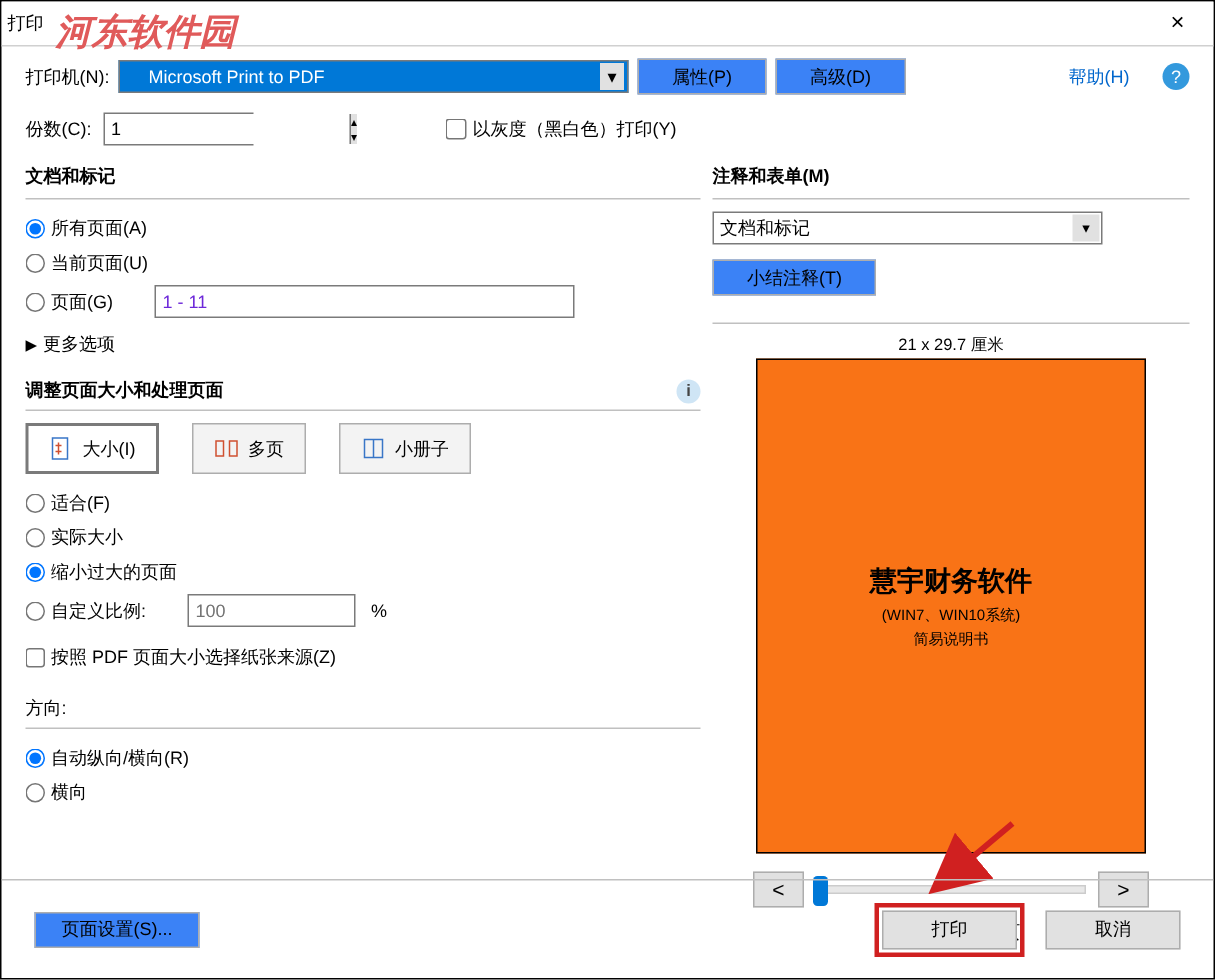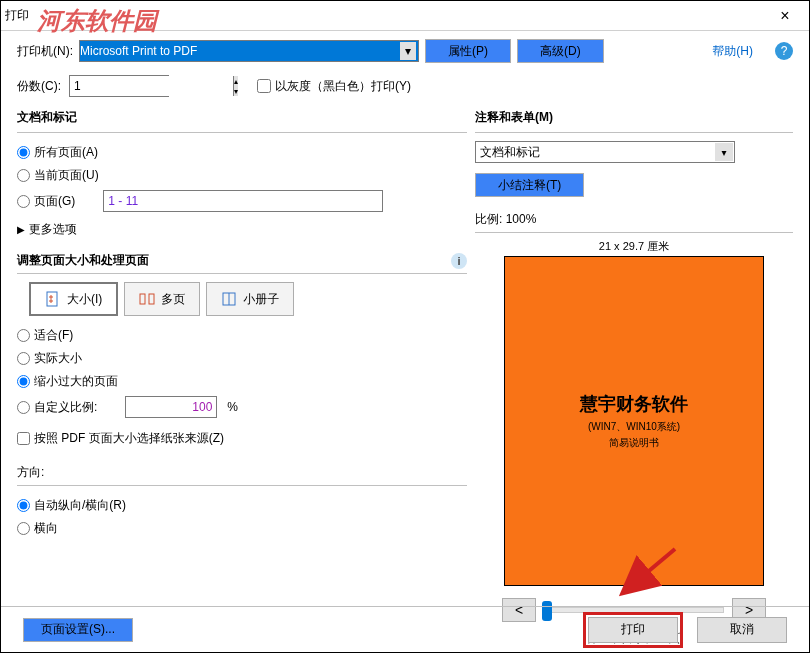--- a/index.html
+++ b/index.html
@@ -3,62 +3,62 @@
 <meta charset="utf-8">
 <style>
 * { box-sizing: border-box; margin: 0; padding: 0; font-family: "Microsoft YaHei", SimSun, sans-serif; font-size: 12px; }
 body { width: 810px; height: 653px; background: #fff; position: relative; border: 1px solid #000; }
 .titlebar { height: 30px; background: #fff; border-bottom: 1px solid #d0d0d0; display: flex; align-items: center; padding: 0 4px; }
 .titlebar .title { flex: 1; }
 .titlebar .close { width: 40px; height: 28px; display: flex; align-items: center; justify-content: center; font-size: 16px; cursor: pointer; }
 .logo-overlay { position: absolute; top: 4px; left: 36px; font-size: 24px; font-weight: bold; color: #e05a5a; font-style: italic; z-index: 2; }
 .row1 { display: flex; align-items: center; padding: 8px 16px; gap: 6px; }
 .label { white-space: nowrap; }
-.select-printer { flex: 0 0 340px; height: 22px; background: #0078d7; color: #fff; border: 1px solid #7a7a7a; padding: 0 0; display: flex; align-items: center; position: relative; }
+.select-printer { flex: 0 0 340px; height: 22px; background: #0078d7; color: #fff; border: 1px solid #7a7a7a; padding: 0 19px; display: flex; align-items: center; position: relative; }
 .select-printer .arrow { position: absolute; right: 2px; width: 16px; height: 18px; background: #e1e1e1; display: flex; align-items: center; justify-content: center; color: #000; }
 .btn { height: 24px; padding: 0 22px; background: #3b82f6; border: 1px solid #adadad; cursor: pointer; display: inline-flex; align-items: center; justify-content: center; white-space: nowrap; }
 .link { color: #0066cc; cursor: pointer; }
 .help-icon { width: 18px; height: 18px; border-radius: 50%; background: #3399dd; color: #fff; display: inline-flex; align-items: center; justify-content: center; font-size: 12px; cursor: pointer; }
 .row2 { display: flex; align-items: center; padding: 4px 16px; gap: 8px; }
 .spinbox { width: 100px; height: 22px; border: 1px solid #7a7a7a; display: flex; }
 .spinbox input { flex: 1; border: none; padding: 0 4px; outline: none; }
 .spinbox .spinbtns { width: 16px; display: flex; flex-direction: column; }
 .spinbox .spinbtns div { flex: 1; border-left: 1px solid #7a7a7a; display: flex; align-items: center; justify-content: center; font-size: 8px; background: #e1e1e1; cursor: pointer; }
-.chk { display: flex; align-items: center; gap: 4px; margin-left: 80px; }
+.chk { display: flex; align-items: center; gap: 4px; margin-left: 120px; }
 .chk input { width: 14px; height: 14px; cursor: pointer; }
 .cols { display: flex; padding: 8px 16px 0 16px; gap: 8px; }
 .leftcol { width: 450px; }
 .rightcol { flex: 1; }
 .group-title { font-weight: bold; margin-bottom: 6px; }
 .leftcol hr { margin: 4px 0 8px; border: none; border-top: 1px solid #c0c0c0; }
 .radio-row { display: flex; align-items: center; gap: 4px; padding: 3px 0; }
 .radio-row input[type=radio] { width: 13px; height: 13px; cursor: pointer; }
 .text-input { height: 22px; border: 1px solid #7a7a7a; padding: 0 4px; background: #fff; }
 .more { display: flex; align-items: center; gap: 4px; color: #000; padding: 6px 0; cursor: pointer; }
 .more .tri { font-size: 10px; }
 .section-header { display: flex; align-items: center; justify-content: space-between; font-weight: bold; margin-top: 8px; }
 .info-icon { width: 16px; height: 16px; border-radius: 50%; background: #cfe5f5; color: #444; display: inline-flex; align-items: center; justify-content: center; font-size: 11px; cursor: pointer; }
-.tabbar { display: flex; gap: 6px; margin: 8px 12px; }
+.tabbar { display: flex; gap: 22px; margin: 8px 0; }
 .tab { height: 34px; padding: 0 14px; border: 1px solid #adadad; background: #f3f3f3; display: flex; align-items: center; gap: 6px; cursor: pointer; }
 .tab.active { background: #fff; border-color: #7a7a7a; border-width: 2px; }
 .tab .tabicon { width: 16px; height: 16px; display: inline-flex; align-items: center; justify-content: center; }
-.pctbox { width: 92px; color: #a21caf; text-align: right; }
+.pctbox { width: 112px; color: #737373; }
 .dropdown { width: 260px; height: 22px; border: 1px solid #7a7a7a; display: flex; align-items: center; padding: 0 4px; position: relative; background: #fff; }
 .dropdown .dd-arrow { position: absolute; right: 1px; width: 18px; height: 18px; background: #e1e1e1; display: flex; align-items: center; justify-content: center; font-size: 10px; cursor: pointer; }
 .preview-dims { text-align: center; font-size: 11px; margin: 6px 0 2px; }
 .preview { width: 260px; height: 330px; border: 1px solid #000; margin: 0 auto; background: #f97316; position: relative; display: flex; align-items: center; justify-content: center; }
 .preview .ptitle { font-size: 18px; font-family: KaiTi, serif; font-weight: bold; }
 .preview .psub1 { font-size: 10px; margin-top: 4px; }
 .preview .psub2 { font-size: 10px; margin-top: 2px; }
 .slider-row { display: flex; align-items: center; gap: 8px; justify-content: center; margin-top: 12px; }
 .navbtn { width: 34px; height: 24px; border: 1px solid #adadad; background: #e1e1e1; display: flex; align-items: center; justify-content: center; cursor: pointer; font-size: 14px; }
 .slider { flex: 1; height: 6px; background: #e8e8e8; border: 1px solid #ccc; position: relative; max-width: 180px; }
 .slider .thumb { position: absolute; left: -3px; top: -7px; width: 10px; height: 20px; background: #0078d7; border-radius: 3px; cursor: pointer; }
 .pagenum { text-align: center; margin-top: 8px; }
-.bottombar { position: absolute; bottom: 0; left: 0; right: 0; height: 46px; border-top: 1px solid #c0c0c0; display: flex; align-items: center; padding: 0 22px; margin-top: 16px; }
+.bottombar { position: absolute; bottom: 0; left: 0; right: 0; height: 66px; border-top: 1px solid #c0c0c0; display: flex; align-items: center; padding: 0 22px; margin-top: 16px; }
 .bottombar .spacer { flex: 1; }
 .bottombar .btn-big { width: 90px; height: 26px; background: #e1e1e1; border: 1px solid #adadad; cursor: pointer; display: inline-flex; align-items: center; justify-content: center; }
 .print-highlight { border: 3px solid #d02020; padding: 2px 2px; }
 .arrow-red { position: absolute; right: 130px; bottom: 52px; }
 .arrow-red svg { overflow: visible; }
 .gray { color: #6d28d9; }
 </style>
 </head>
 <body>
 
@@ -197,21 +197,20 @@
     <div class="group-title">注释和表单(M)</div>
     <hr style="border:none;border-top:1px solid #c0c0c0;margin:4px 0 8px">
     <div class="dropdown">
       <span>文档和标记</span>
       <div class="dd-arrow">▾</div>
     </div>
     <div style="height:10px"></div>
     <button class="btn">小结注释(T)</button>
 
     <div style="height:14px"></div>
-    <div>比例: 100%</div>
     <hr style="border:none;border-top:1px solid #c0c0c0;margin:4px 0 0">
     <div class="preview-dims">21 x 29.7 厘米</div>
     <div class="preview">
       <div style="text-align:center">
         <div class="ptitle">慧宇财务软件</div>
         <div class="psub1">(WIN7、WIN10系统)</div>
         <div class="psub2">简易说明书</div>
       </div>
     </div>
     <div class="slider-row">

